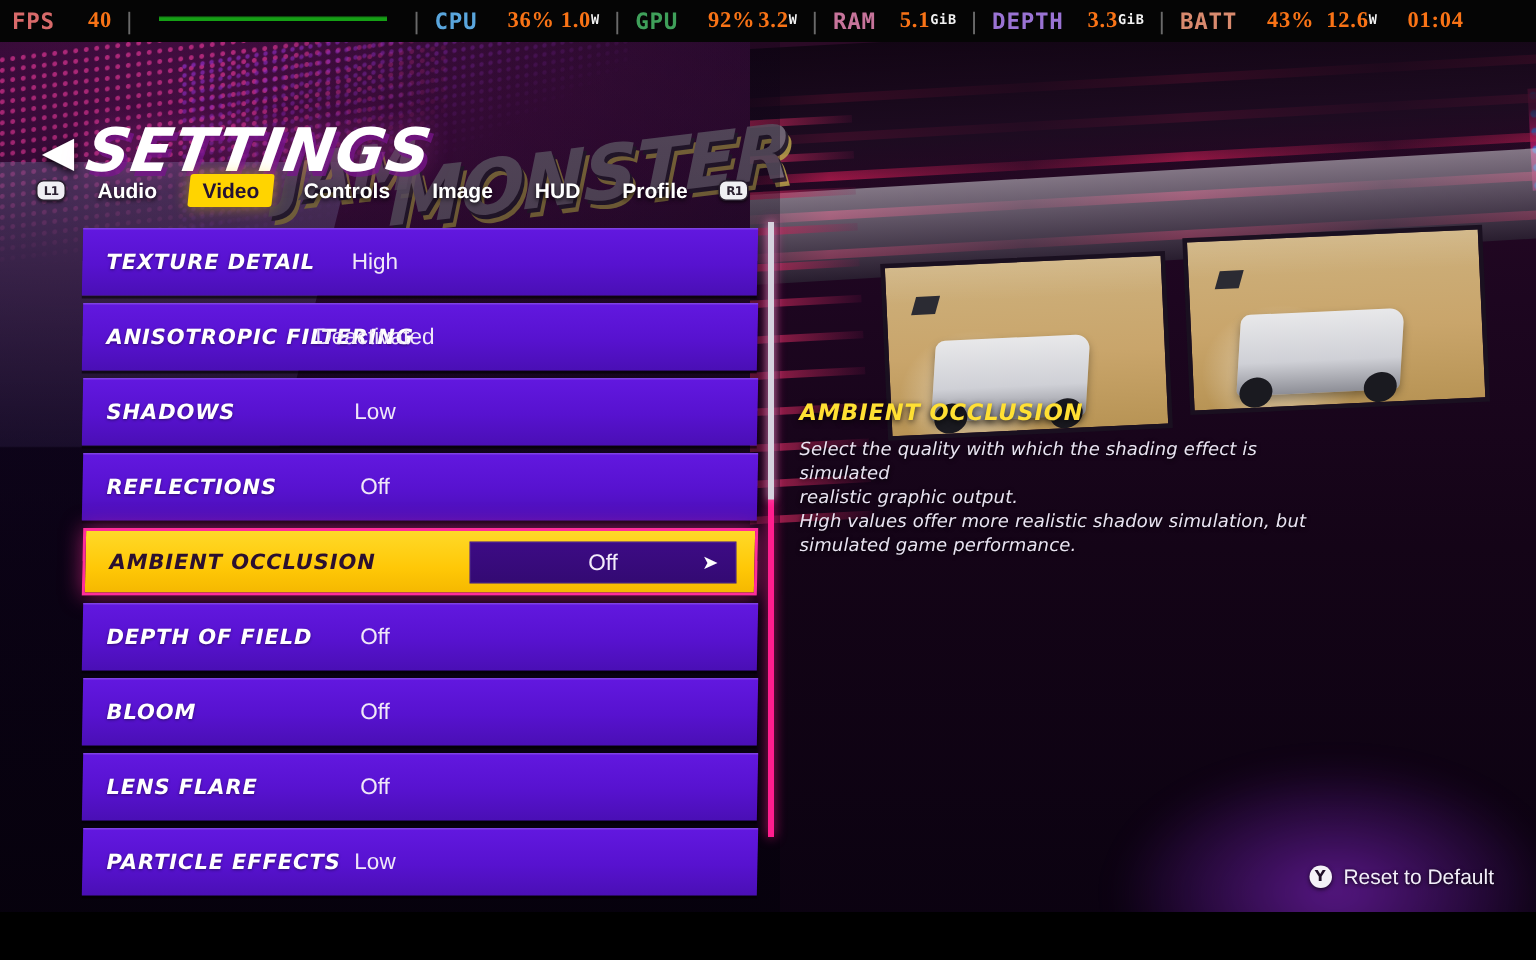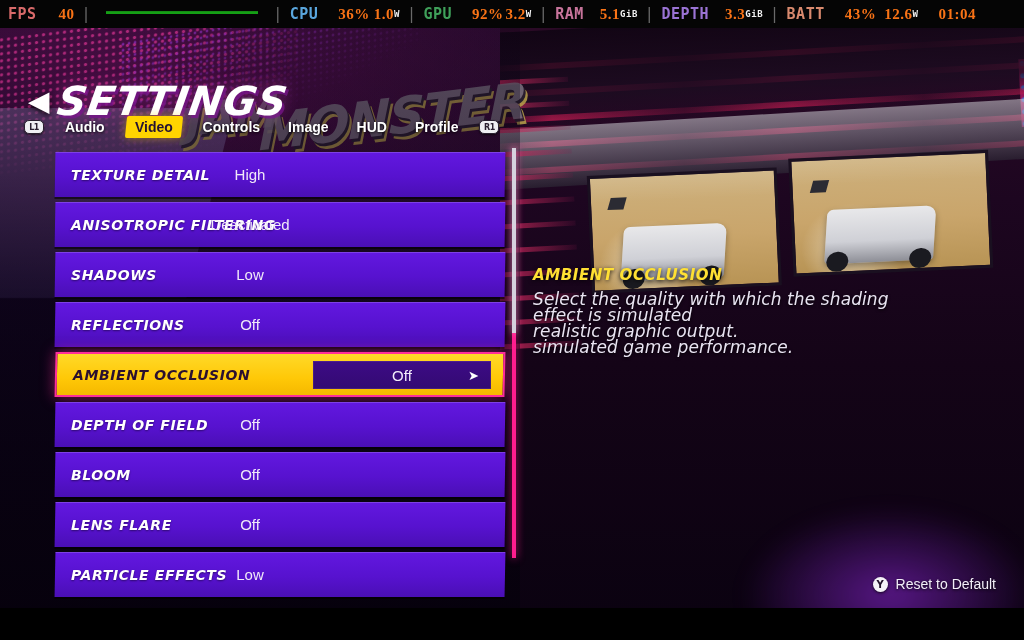--- a/index.html
+++ b/index.html
@@ -271,21 +271,21 @@
   .desc { position:absolute; left:533px; top:266px; width:360px; z-index:22; }
   .desc-title {
     font-family:"DejaVu Sans", sans-serif;
     font-size:15px; font-weight:bold; font-style:italic;
     color:#ffe033; letter-spacing:.6px;
     text-shadow:0 1px 4px rgba(0,0,0,.8);
     margin-bottom:7px;
   }
   .desc-body {
     font-family:"DejaVu Sans", sans-serif;
-    font-size:17px; font-style:italic; color:#e9e4f2;
+    font-size:12px; font-style:italic; color:#e9e4f2;
     line-height:16px; letter-spacing:.1px;
     text-shadow:0 1px 3px rgba(0,0,0,.85);
   }
   .desc-body p { margin:0; }
 
   
   .reset {
     position:absolute; right:28px; bottom:48px; z-index:30;
     display:flex; align-items:center; gap:8px;
   }
@@ -459,20 +459,21 @@
 
   <div class="scroll-track">
     <div class="scroll-thumb"></div>
   </div>
 
   <div class="desc">
     <div class="desc-title">AMBIENT OCCLUSION</div>
     <div class="desc-body">
       <p>Select the quality with which the shading effect is simulated</p>
       <p>realistic graphic output.</p>
+      <p>High values offer more realistic shadow simulation, but</p>
       <p>simulated game performance.</p>
     </div>
   </div>
 
   <div class="reset">
     <div class="btn-glyph">Y</div>
     <div class="reset-label">Reset to Default</div>
   </div>
 
   <div class="letterbox"></div>

